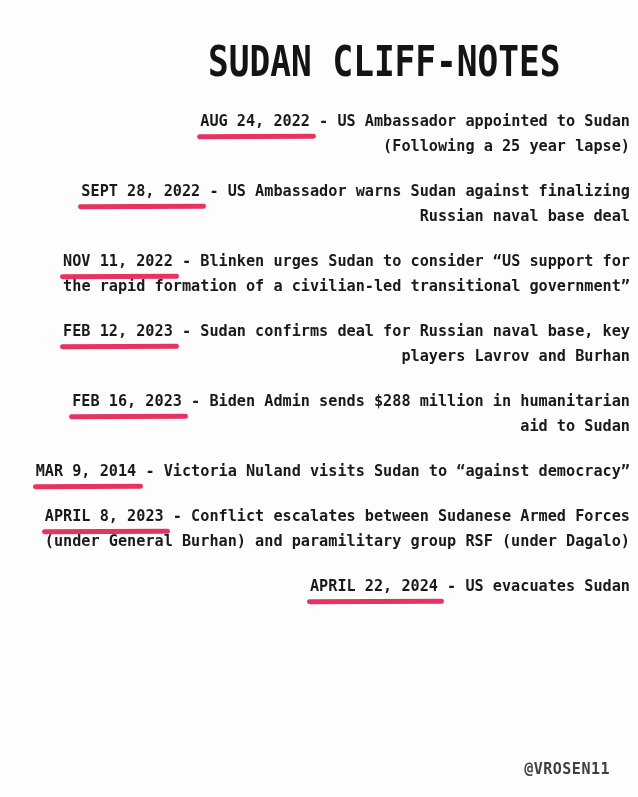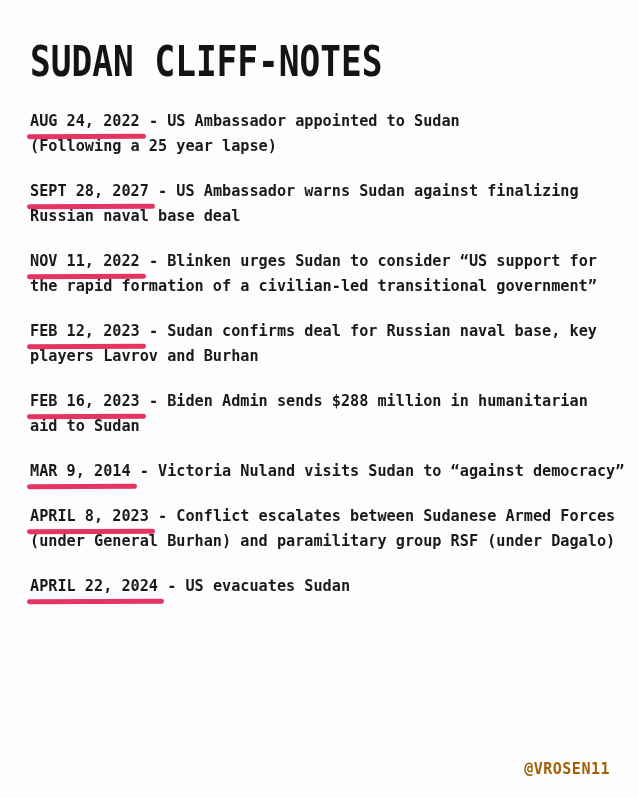--- a/index.html
+++ b/index.html
@@ -9,20 +9,21 @@
     background: #fdfdfd;
     color: #1a1a1a;
     font-family: "DejaVu Sans Mono", "Liberation Mono", monospace;
     position: relative;
     overflow: hidden;
   }
   .page {
     width: 100%;
     height: 100%;
     position: relative;
+    text-align: right;
   }
   h1.title {
     font-size: 42px;
     font-weight: 700;
     line-height: 1;
     letter-spacing: 0px;
     margin: 41px 0 26px 30px;
     display: inline-block;
     transform: scaleX(0.82);
     transform-origin: 0 50%;
@@ -54,35 +55,35 @@
     border-radius: 3px;
     background: #e63462;
     transform: rotate(-0.25deg);
   }
   .attribution {
     position: absolute;
     top: 760px;
     right: 28px;
     font-size: 15px;
     font-weight: 700;
-    color: #a16207;
+    color: #404040;
     letter-spacing: 0.5px;
   }
 </style>
 </head>
 <body>
 
 <div class="page">
 
   <h1 class="title">SUDAN CLIFF-NOTES</h1>
 
   <div class="entries">
     <p class="entry"><span class="date">AUG 24, 2022</span><span> - US Ambassador appointed to Sudan
 (Following a 25 year lapse)</span></p>
-    <p class="entry"><span class="date">SEPT 28, 2027</span><span> - US Ambassador warns Sudan against finalizing
+    <p class="entry"><span class="date">SEPT 28, 2022</span><span> - US Ambassador warns Sudan against finalizing
 Russian naval base deal</span></p>
     <p class="entry"><span class="date">NOV 11, 2022</span><span> - Blinken urges Sudan to consider “US support for
 the rapid formation of a civilian-led transitional government”</span></p>
     <p class="entry"><span class="date">FEB 12, 2023</span><span> - Sudan confirms deal for Russian naval base, key
 players Lavrov and Burhan</span></p>
     <p class="entry"><span class="date">FEB 16, 2023</span><span> - Biden Admin sends $288 million in humanitarian
 aid to Sudan</span></p>
     <p class="entry"><span class="date">MAR 9, 2014</span><span> - Victoria Nuland visits Sudan to “against democracy”</span></p>
     <p class="entry"><span class="date">APRIL 8, 2023</span><span> - Conflict escalates between Sudanese Armed Forces
 (under General Burhan) and paramilitary group RSF (under Dagalo)</span></p>

